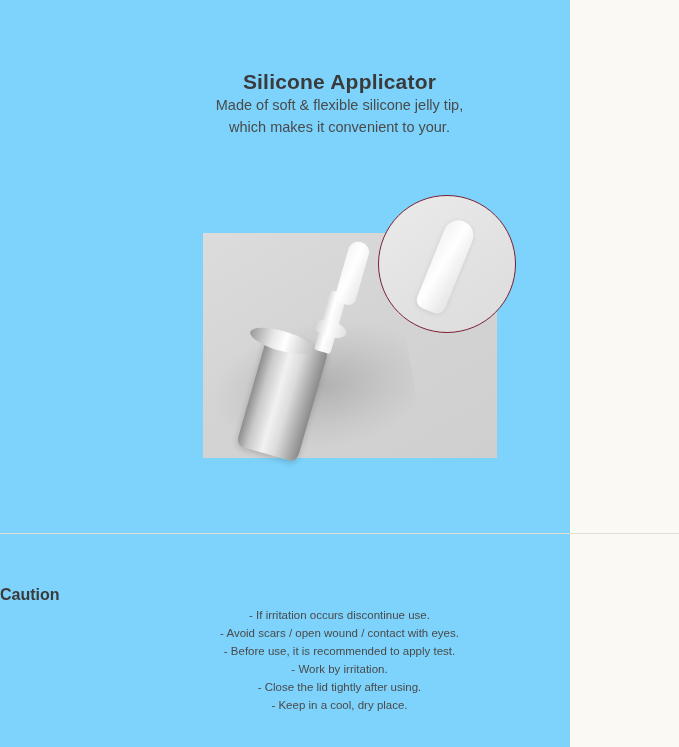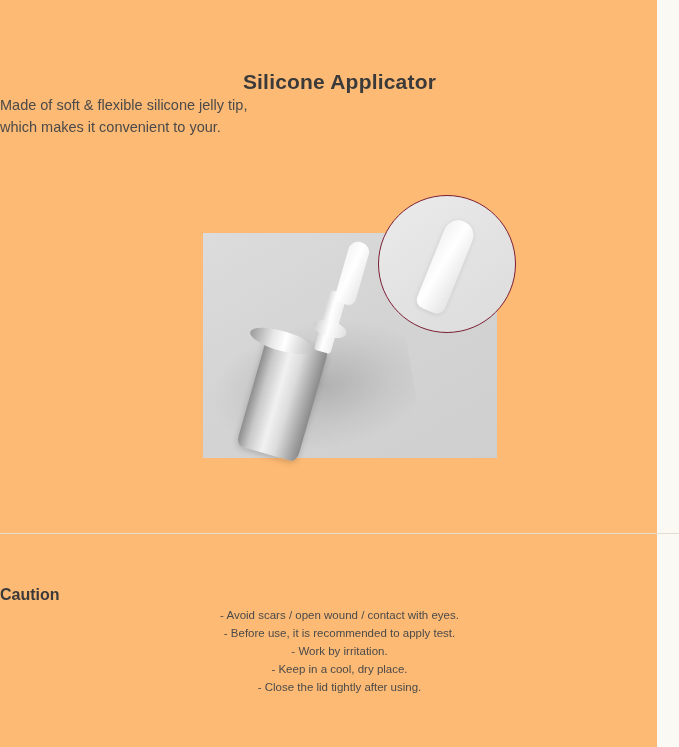--- a/index.html
+++ b/index.html
@@ -9,23 +9,23 @@
   body {
     width: 679px;
     height: 747px;
     background: #fbf9f4;
     font-family: "Liberation Sans", sans-serif;
     color: #3c3c3c;
     overflow: hidden;
   }
   .page {
     position: relative;
-    width: 657px;
+    width: 570px;
     height: 747px;
-    background: #fdba74;
+    background: #7dd3fc;
     text-decoration: underline;
   }
 
   
   .section-applicator {
     position: absolute;
     left: 0;
     top: 0;
     width: 679px;
     height: 533px;
@@ -39,21 +39,21 @@
     font-size: 21px;
     font-weight: bold;
     letter-spacing: 0.2px;
     color: #3a3a3a;
   }
   .applicator-desc {
     position: absolute;
     top: 94px;
     left: 0;
     width: 679px;
-    text-align: left;
+    text-align: center;
     font-size: 14.5px;
     line-height: 22px;
     color: #4a4a4a;
   }
   .applicator-desc div {
     white-space: nowrap;
   }
 
   
   .photo {
@@ -233,22 +233,23 @@
 
   </section>
 
   <div class="divider"></div>
 
   <section class="section-caution">
 
     <h2 class="caution-title">Caution</h2>
 
     <div class="caution-list">
+      <div>- If irritation occurs discontinue use.</div>
       <div>- Avoid scars / open wound / contact with eyes.</div>
       <div>- Before use, it is recommended to apply test.</div>
       <div>- Work by irritation.</div>
+      <div>- Close the lid tightly after using.</div>
       <div>- Keep in a cool, dry place.</div>
-      <div>- Close the lid tightly after using.</div>
     </div>
 
   </section>
 
 </div>
 
 </body></html>

